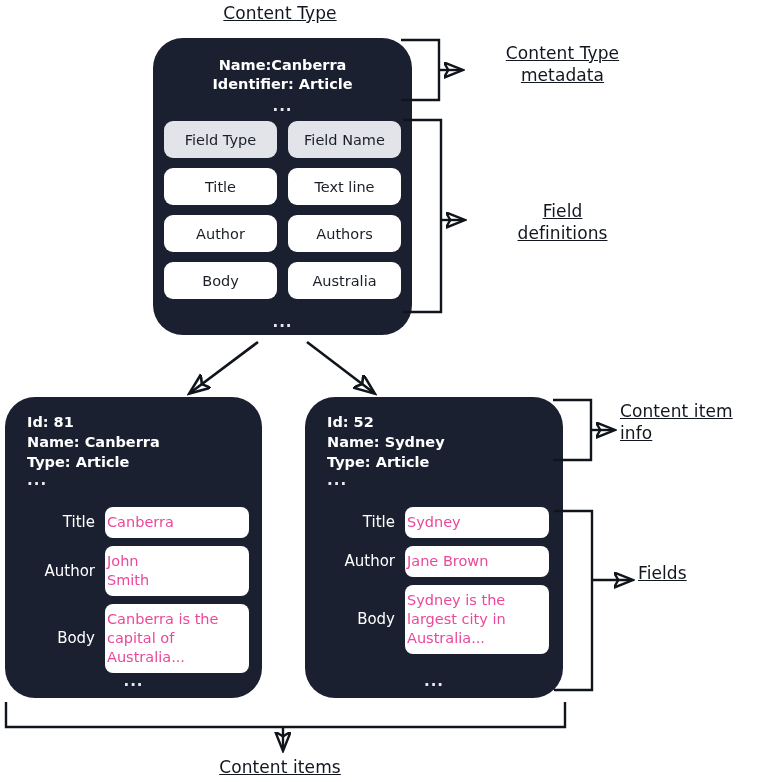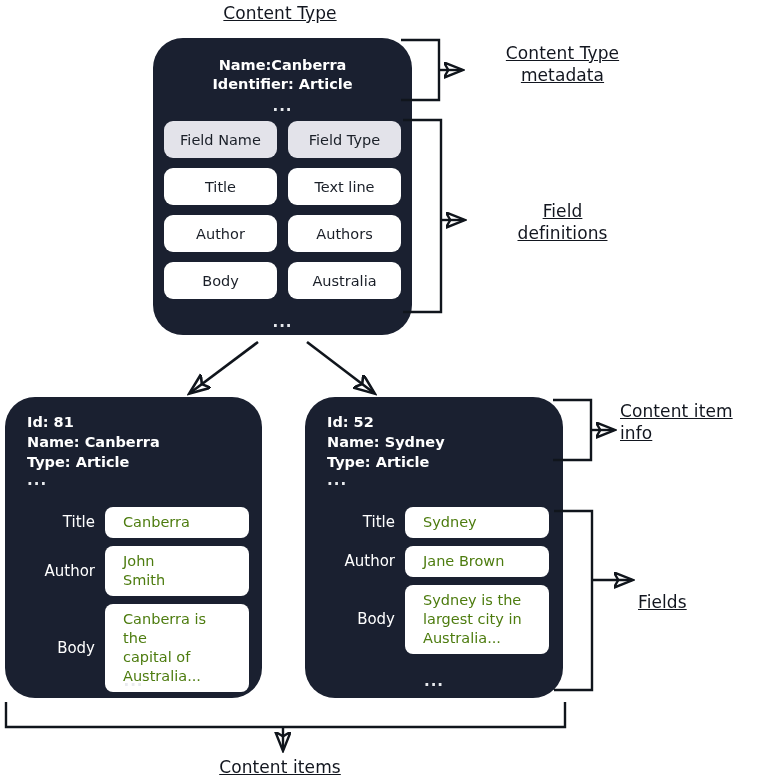--- a/index.html
+++ b/index.html
@@ -29,21 +29,21 @@
     line-height: 22px;
     color: #12161f;
     white-space: pre-line;
     letter-spacing: 0.1px;
     text-decoration: underline;
   }
   #title-content-type { left: 180px; top: 2px; width: 200px; }
   #label-metadata     { left: 470px; top: 42px; width: 185px; }
   #label-fielddefs    { left: 470px; top: 200px; width: 185px; }
   #label-item-info    { left: 620px; top: 400px; width: 155px; text-align: left; }
-  #label-fields       { left: 638px; top: 591px; width: 130px; text-align: left; }
+  #label-fields       { left: 638px; top: 562px; width: 130px; text-align: left; }
   #label-content-items{ left: 180px; top: 756px; width: 200px; }
 
   
   .card {
     position: absolute;
     background: #1a2030;
     border-radius: 30px;
   }
   #card-content-type { left: 153px; top: 38px;  width: 259px; height: 297px; }
   #card-item-61      { left: 5px;   top: 397px; width: 257px; height: 301px; }
@@ -149,24 +149,24 @@
     padding-right: 10px;
     box-sizing: border-box;
     color: #ffffff;
     font-size: 15px;
     line-height: 19px;
   }
   .ci-value {
     flex: 1 1 0;
     background: #ffffff;
     border-radius: 8px;
-    color: #4d7c0f;
+    color: #ec4899;
     font-size: 14.5px;
     line-height: 19px;
-    padding: 6px 18px;
+    padding: 6px 2px;
     box-sizing: border-box;
     white-space: pre-line;
   }
 
   
   #connectors {
     position: absolute;
     left: 0; top: 0;
     width: 773px;
     height: 782px;
@@ -181,22 +181,22 @@
 
   <div class="caption" id="title-content-type">Content Type</div>
 
   <div class="card" id="card-content-type">
     <div class="ct-meta" id="ct-meta-text">Name:Canberra
 Identifier: Article</div>
     <div class="ellipsis" id="ct-ellipsis-top">...</div>
 
     <div class="fieldgrid">
       <div class="fieldrow">
+        <div class="pill header">Field Type</div>
         <div class="pill header">Field Name</div>
-        <div class="pill header">Field Type</div>
       </div>
       <div class="fieldrow">
         <div class="pill">Title</div>
         <div class="pill">Text line</div>
       </div>
       <div class="fieldrow">
         <div class="pill">Author</div>
         <div class="pill">Authors</div>
       </div>
       <div class="fieldrow">

